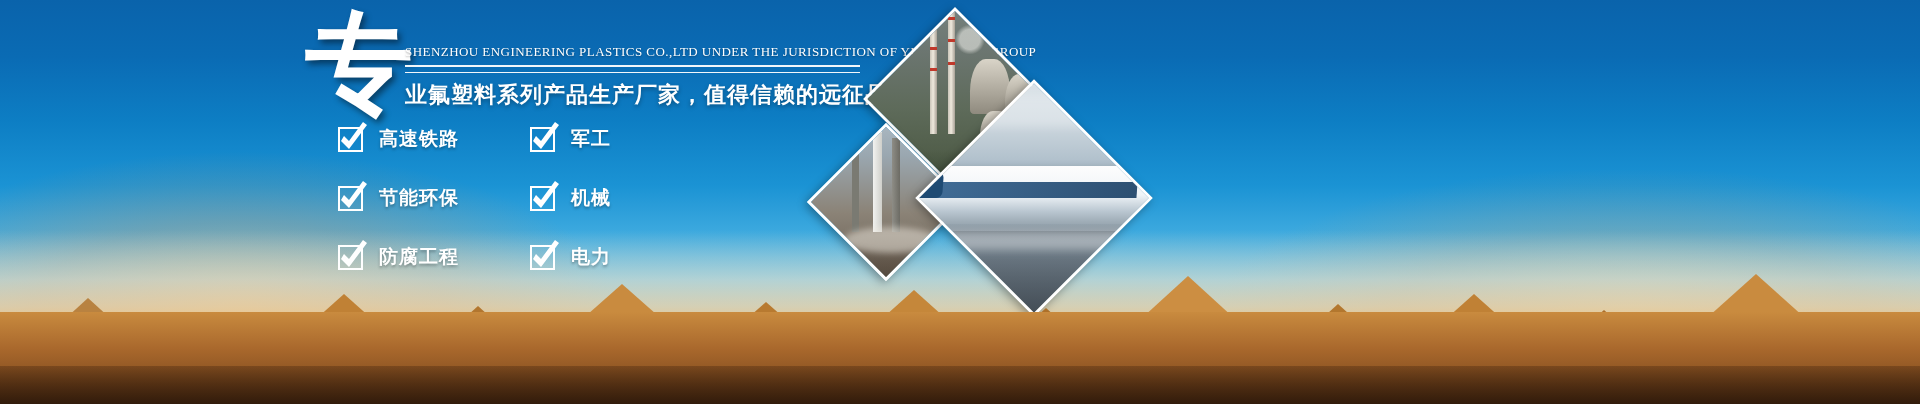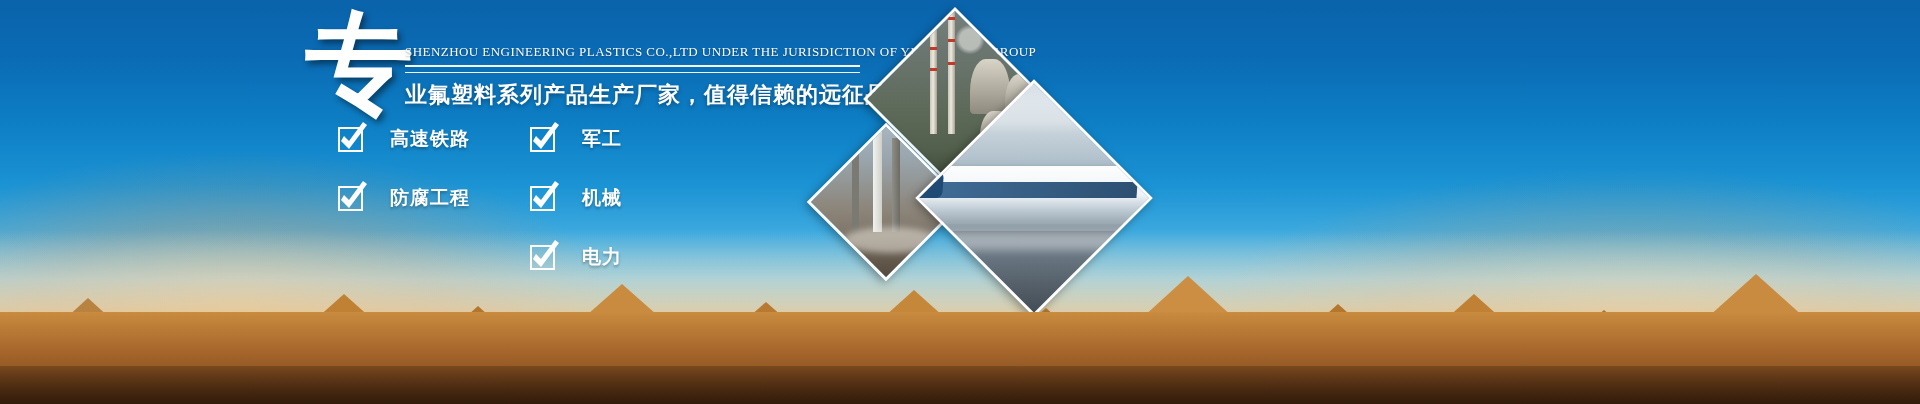--- a/index.html
+++ b/index.html
@@ -83,21 +83,21 @@
   .featcol{position:absolute;top:0;}
   .featcol.left{left:0;}
   .featcol.right{left:192px;}
   .feat{display:flex;align-items:center;height:38px;margin-bottom:21px;}
   .cbox{
     position:relative;width:25px;height:25px;border:2px solid #ffffff;
     flex:0 0 auto;box-sizing:border-box;
   }
   .cbox svg{position:absolute;left:-3px;top:-8px;}
   .flabel{
-    margin-left:27px;color:#ffffff;font-size:19px;font-weight:bold;
+    margin-left:16px;color:#ffffff;font-size:19px;font-weight:bold;
     letter-spacing:1px;white-space:nowrap;
     font-family:"DejaVu Sans","Liberation Sans",sans-serif;
     text-shadow:0 2px 3px rgba(0,0,0,.3);
   }
   
   .diamonds{position:absolute;left:830px;top:28px;width:400px;height:270px;}
   .dia{
     position:absolute;transform:rotate(45deg);overflow:hidden;
     border:3px solid #ffffff;box-sizing:border-box;
     box-shadow:0 3px 10px rgba(0,0,0,.35);
@@ -152,20 +152,28 @@
   <div class="features">
 
     <div class="featcol left">
       <div class="feat">
         <span class="cbox">
           <svg width="34" height="36" viewBox="0 0 34 36">
               <path d="M4 20 L12 28 L30 4 L26 1 L12 20 L7 15 Z" fill="#ffffff"></path>
             </svg>
         </span>
         <span class="flabel">高速铁路</span>
+      </div>
+      <div class="feat">
+        <span class="cbox">
+          <svg width="34" height="36" viewBox="0 0 34 36">
+              <path d="M4 20 L12 28 L30 4 L26 1 L12 20 L7 15 Z" fill="#ffffff"></path>
+            </svg>
+        </span>
+        <span class="flabel">节能环保</span>
       </div>
       <div class="feat">
         <span class="cbox">
           <svg width="34" height="36" viewBox="0 0 34 36">
               <path d="M4 20 L12 28 L30 4 L26 1 L12 20 L7 15 Z" fill="#ffffff"></path>
             </svg>
         </span>
         <span class="flabel">防腐工程</span>
       </div>
     </div>

